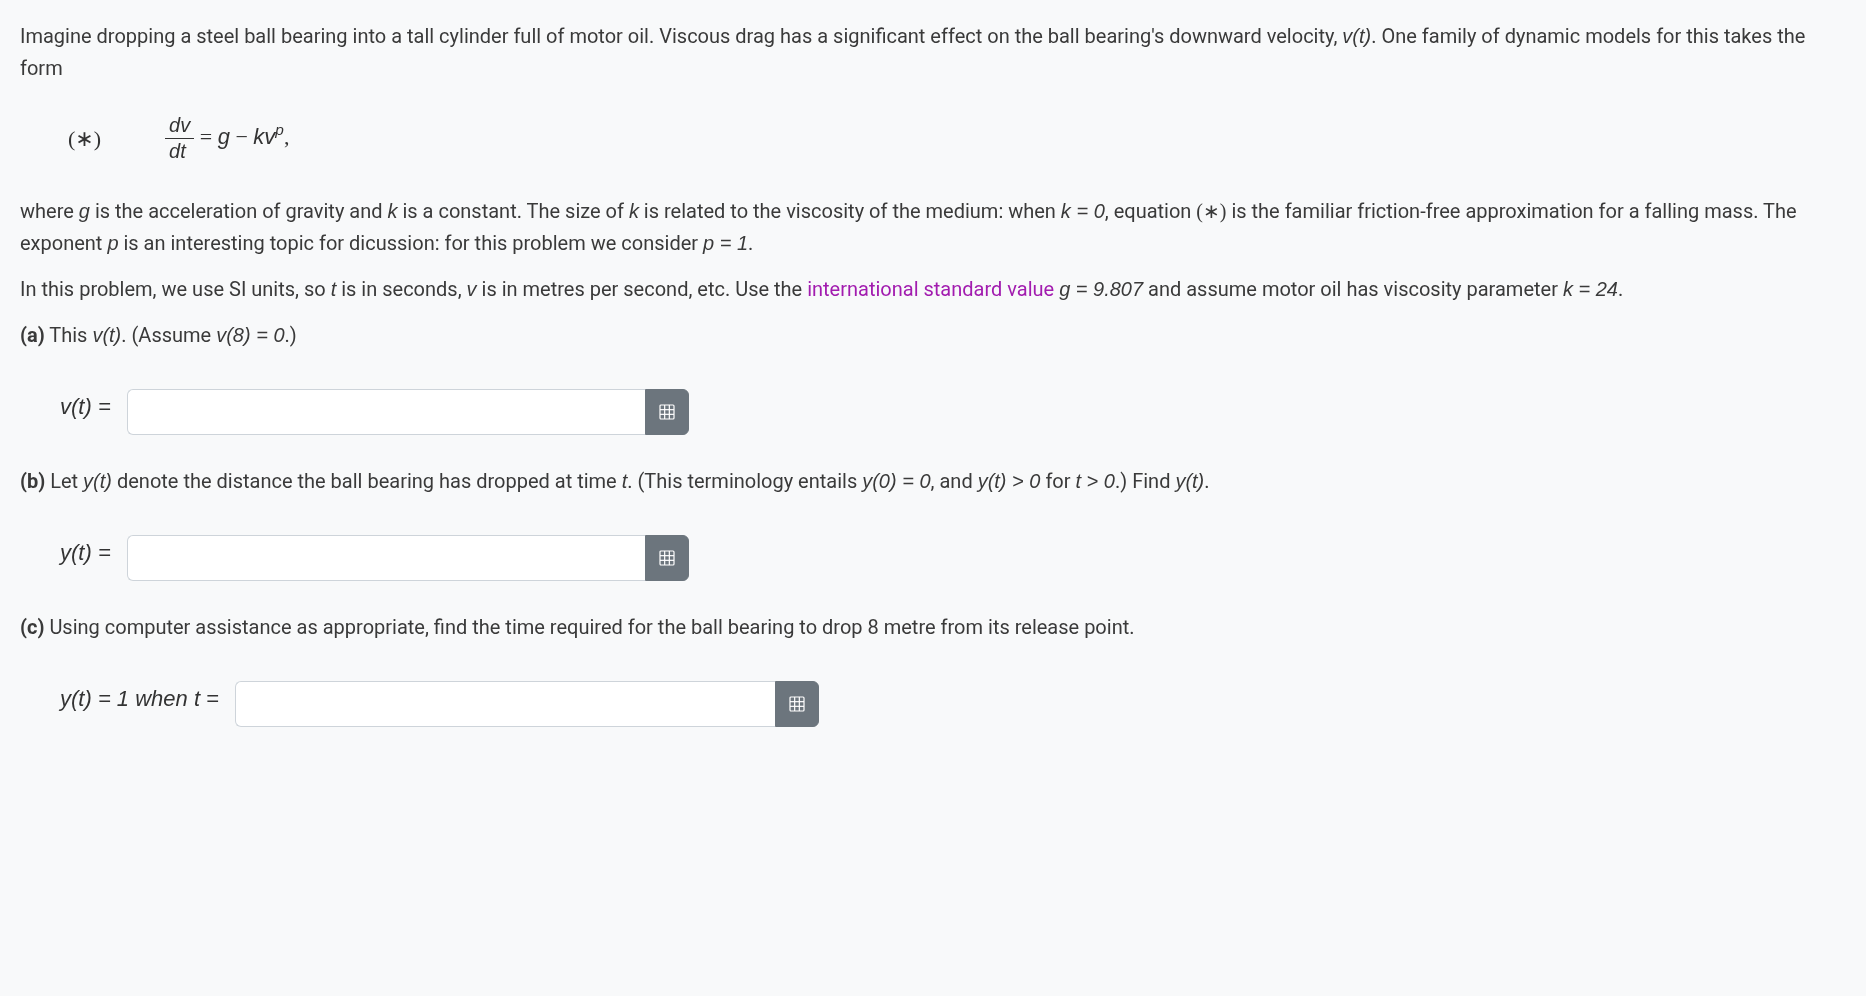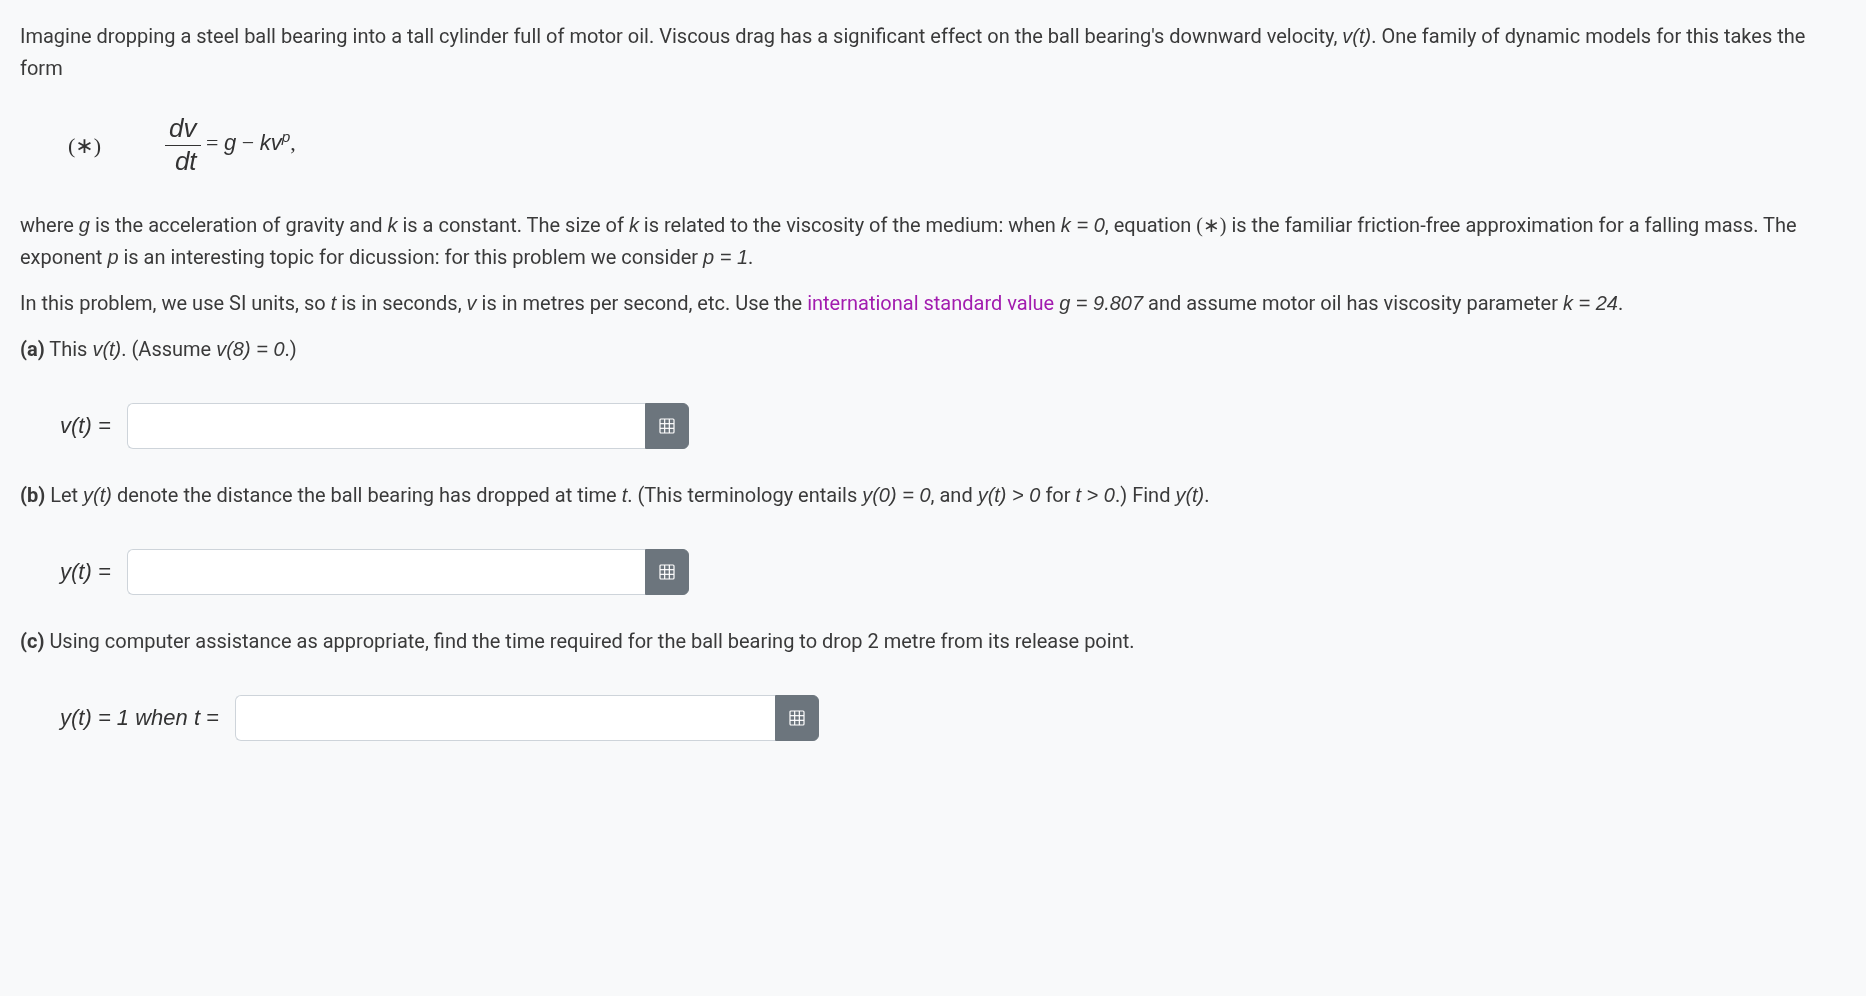--- a/index.html
+++ b/index.html
@@ -38,42 +38,41 @@
       margin-bottom: 16px;
       font-family: "Times New Roman", Times, serif;
       font-size: 22px;
     }
     .eq-label {
       font-size: 22px;
     }
     .fraction {
       display: inline-flex;
       flex-direction: column;
-      align-items: flex-end;
+      align-items: flex-start;
       vertical-align: middle;
-      font-size: 26px;
+      font-size: 20px;
       line-height: 1.15;
     }
     .fraction .num {
       border-bottom: 1px solid #333;
       padding: 0 4px 1px 4px;
     }
     .fraction .den {
       padding: 1px 4px 0 4px;
     }
     .link {
       color: #a21caf;
       text-decoration: none;
     }
     .part-label {
       font-weight: 700;
     }
     .input-row {
       display: flex;
-      align-items: center;
       padding: 24px 0 30px 40px;
     }
     .input-row .lhs {
       font-family: "Times New Roman", Times, serif;
       font-size: 22px;
       margin-right: 16px;
       white-space: nowrap;
     }
     .answer-input {
       height: 46px;
@@ -178,21 +177,21 @@
           <line x1="1" y1="5.67" x2="15" y2="5.67"></line>
           <line x1="1" y1="10.33" x2="15" y2="10.33"></line>
           <line x1="5.67" y1="1" x2="5.67" y2="15"></line>
           <line x1="10.33" y1="1" x2="10.33" y2="15"></line>
         </svg>
       </span>
     </button>
   </div>
 
   <p class="paragraph">
-    <span class="part-label">(c)</span><span> Using computer assistance as appropriate, find the time required for the ball bearing to drop 2 metre from its release point.</span>
+    <span class="part-label">(c)</span><span> Using computer assistance as appropriate, find the time required for the ball bearing to drop 8 metre from its release point.</span>
   </p>
 
   <div class="input-row">
     <span class="lhs"><span class="math-var">y(t) = 1 when t = </span></span>
     <input type="text" class="answer-input w2" value="" style="">
     <button class="input-suffix-btn">
       <span class="grid-icon">
         <svg viewBox="0 0 16 16" fill="none" stroke="currentColor" stroke-width="1.2">
           <rect x="1" y="1" width="14" height="14" rx="1"></rect>
           <line x1="1" y1="5.67" x2="15" y2="5.67"></line>

